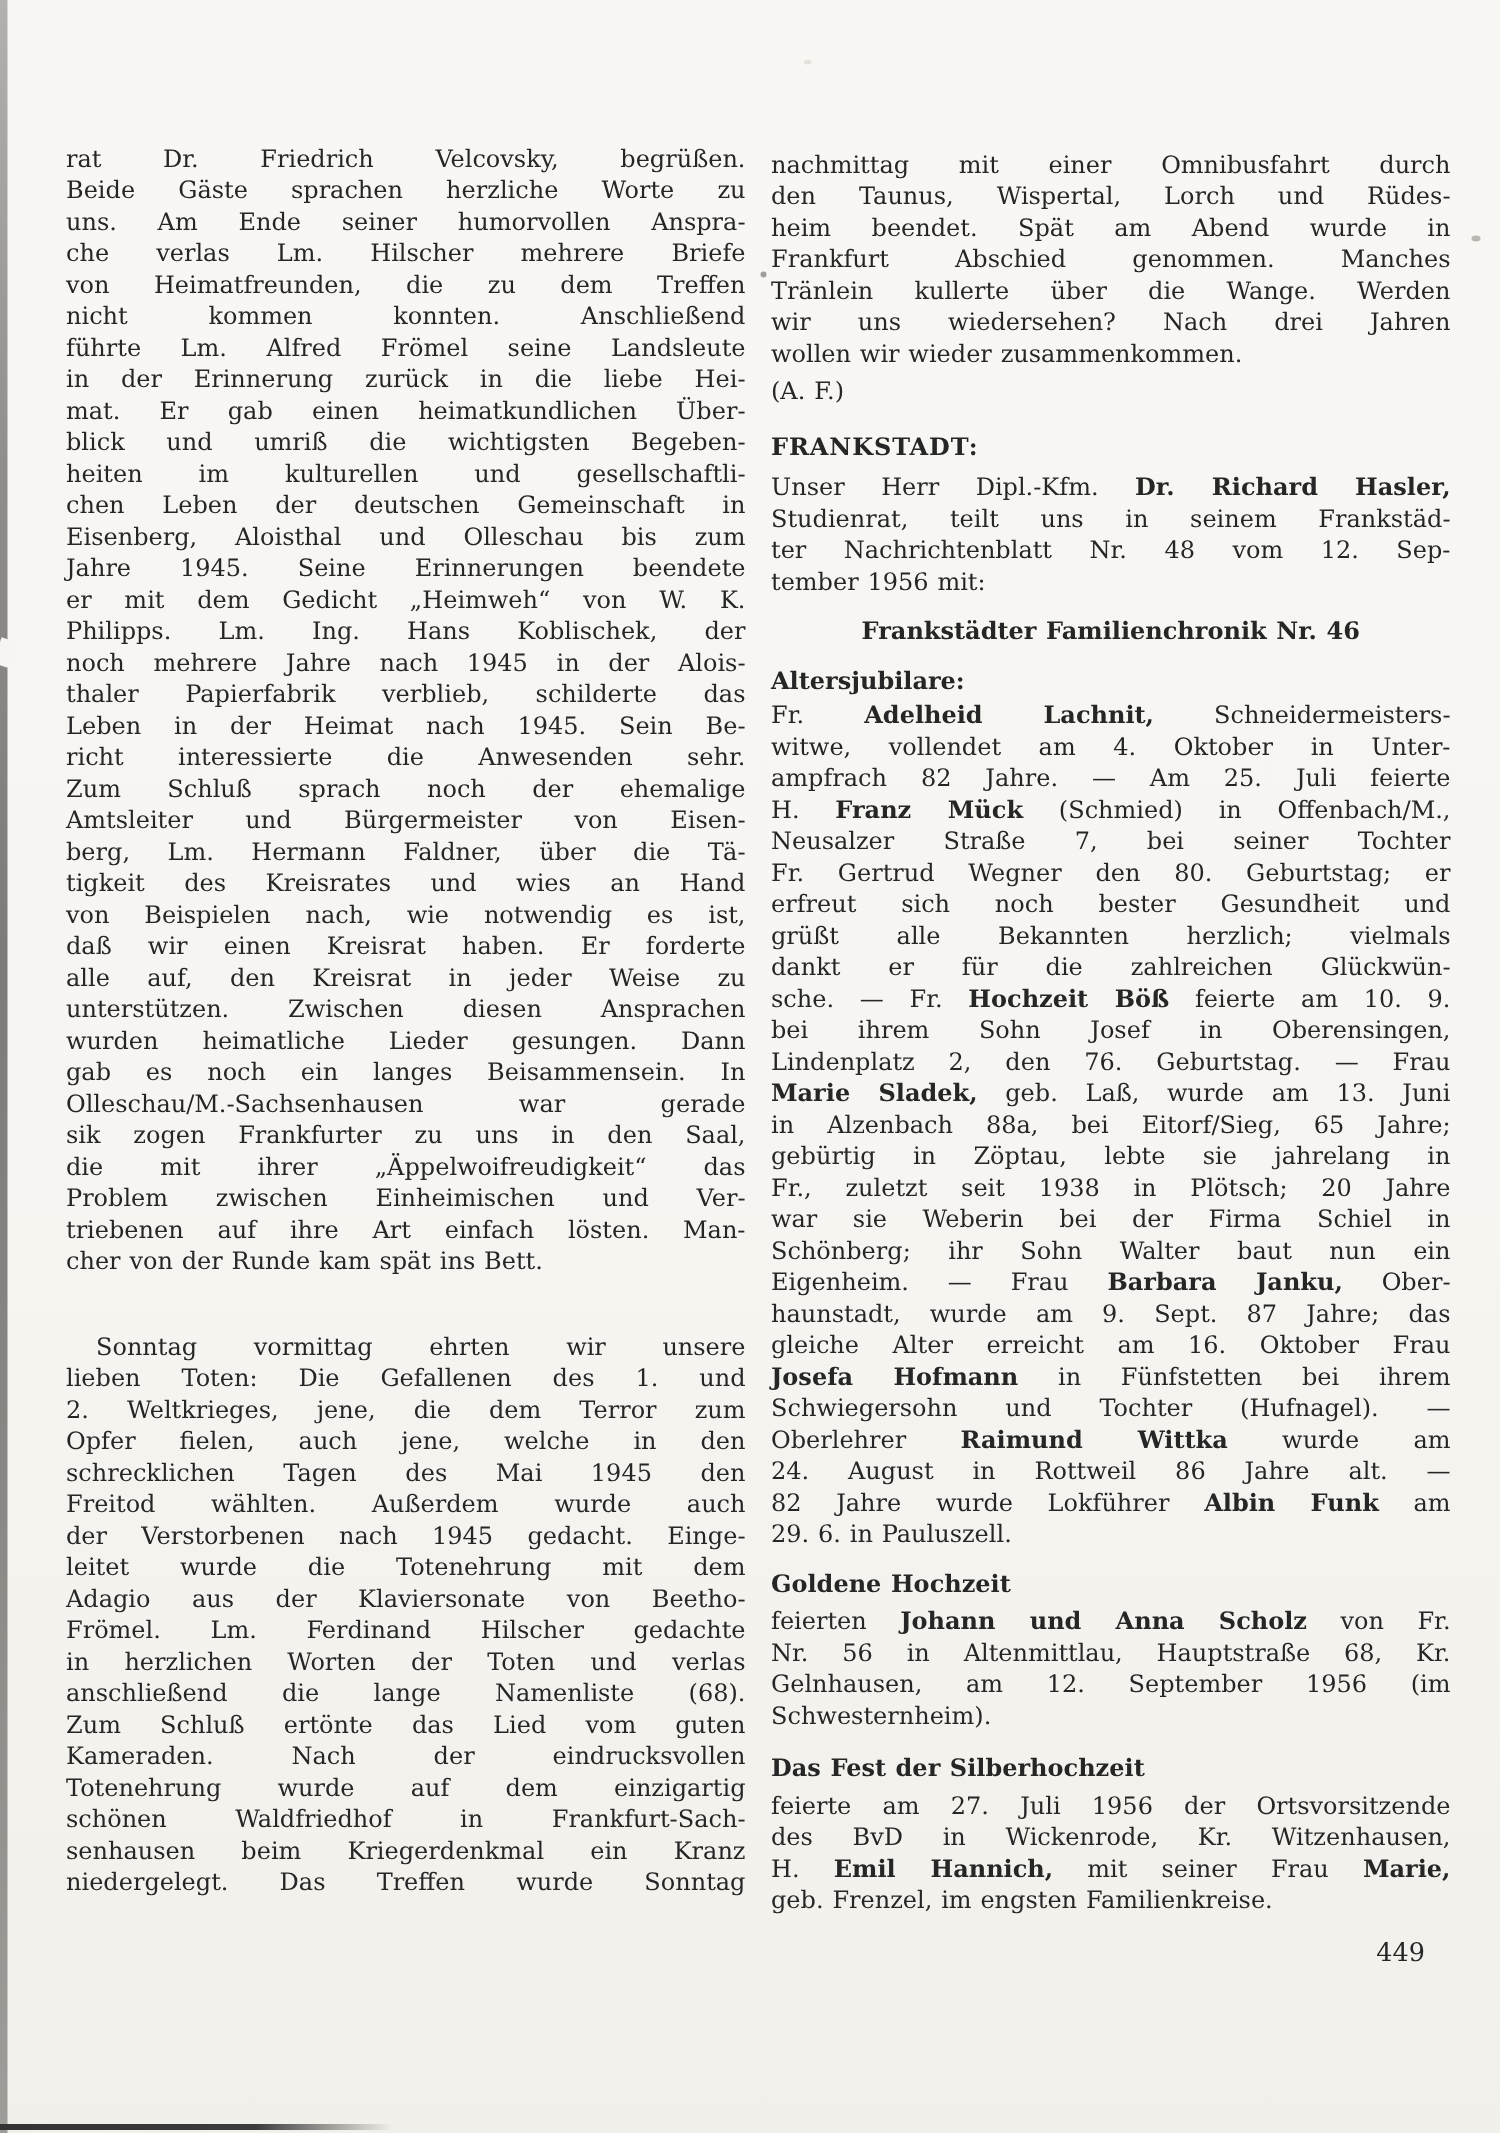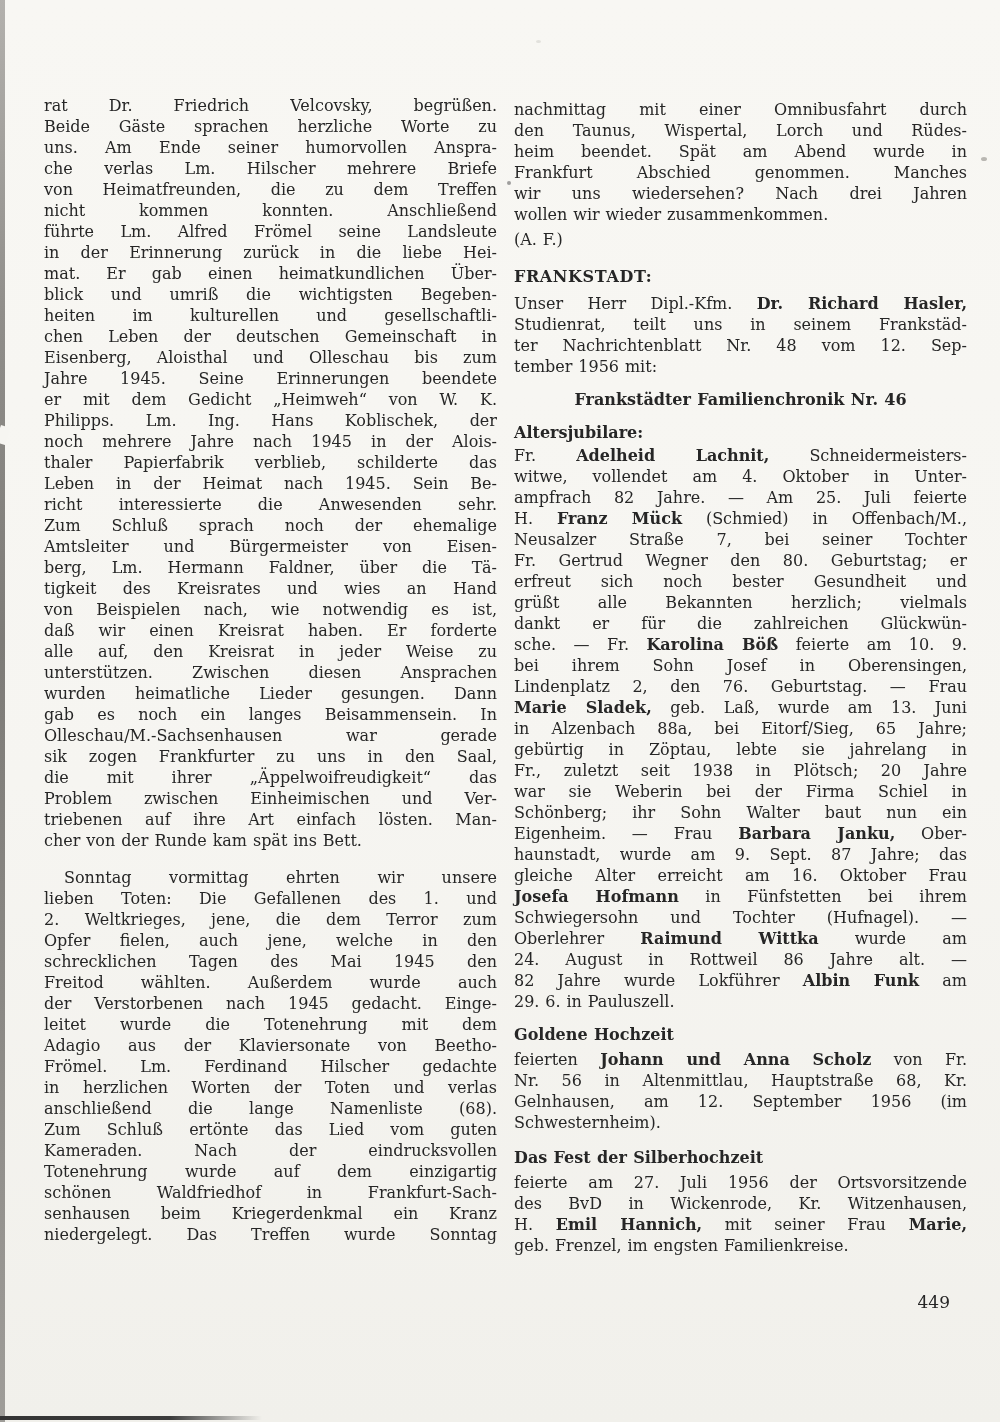--- a/index.html
+++ b/index.html
@@ -91,21 +91,21 @@
       <div class="line"><span>unterstützen. Zwischen diesen Ansprachen</span></div>
       <div class="line"><span>wurden heimatliche Lieder gesungen. Dann</span></div>
       <div class="line"><span>gab es noch ein langes Beisammensein. In</span></div>
       <div class="line"><span>Olleschau/M.-Sachsenhausen war gerade</span></div>
       <div class="line"><span>sik zogen Frankfurter zu uns in den Saal,</span></div>
       <div class="line"><span>die mit ihrer „Äppelwoifreudigkeit“ das</span></div>
       <div class="line"><span>Problem zwischen Einheimischen und Ver-</span></div>
       <div class="line"><span>triebenen auf ihre Art einfach lösten. Man-</span></div>
       <div class="line last"><span>cher von der Runde kam spät ins Bett.</span></div>
     </div>
-    <div class="para" style="margin-top: 16px;">
+    <div class="para" style="margin-top: 36px;">
       <div class="line indent"><span>Sonntag vormittag ehrten wir unsere</span></div>
       <div class="line"><span>lieben Toten: Die Gefallenen des 1. und</span></div>
       <div class="line"><span>2. Weltkrieges, jene, die dem Terror zum</span></div>
       <div class="line"><span>Opfer fielen, auch jene, welche in den</span></div>
       <div class="line"><span>schrecklichen Tagen des Mai 1945 den</span></div>
       <div class="line"><span>Freitod wählten. Außerdem wurde auch</span></div>
       <div class="line"><span>der Verstorbenen nach 1945 gedacht. Einge-</span></div>
       <div class="line"><span>leitet wurde die Totenehrung mit dem</span></div>
       <div class="line"><span>Adagio aus der Klaviersonate von Beetho-</span></div>
       <div class="line"><span>Frömel. Lm. Ferdinand Hilscher gedachte</span></div>
@@ -118,20 +118,21 @@
       <div class="line"><span>senhausen beim Kriegerdenkmal ein Kranz</span></div>
       <div class="line"><span>niedergelegt. Das Treffen wurde Sonntag</span></div>
     </div>
   </div>
 <div id="col-right" class="col">
     <div class="para">
       <div class="line"><span>nachmittag mit einer Omnibusfahrt durch</span></div>
       <div class="line"><span>den Taunus, Wispertal, Lorch und Rüdes-</span></div>
       <div class="line"><span>heim beendet. Spät am Abend wurde in</span></div>
       <div class="line"><span>Frankfurt Abschied genommen. Manches</span></div>
+      <div class="line"><span>Tränlein kullerte über die Wange. Werden</span></div>
       <div class="line"><span>wir uns wiedersehen? Nach drei Jahren</span></div>
       <div class="line last"><span>wollen wir wieder zusammenkommen.</span></div>
     </div>
     <div class="heading align-right" style="font-weight: normal; margin-top: 4px;">(A. F.)</div>
     <div class="heading align-left caps" style="margin-top: 16px;">FRANKSTADT:</div>
     <div class="para" style="margin-top: 6px;">
       <div class="line"><span>Unser Herr Dipl.-Kfm. </span><span class="b">Dr. Richard Hasler,</span></div>
       <div class="line"><span>Studienrat, teilt uns in seinem Frankstäd-</span></div>
       <div class="line"><span>ter Nachrichtenblatt Nr. 48 vom 12. Sep-</span></div>
       <div class="line last"><span>tember 1956 mit:</span></div>
@@ -141,21 +142,21 @@
     <div class="para" style="margin-top: 2px;">
       <div class="line"><span>Fr. </span><span class="b">Adelheid Lachnit,</span><span> Schneidermeisters-</span></div>
       <div class="line"><span>witwe, vollendet am 4. Oktober in Unter-</span></div>
       <div class="line"><span>ampfrach 82 Jahre. — Am 25. Juli feierte</span></div>
       <div class="line"><span>H. </span><span class="b">Franz Mück</span><span> (Schmied) in Offenbach/M.,</span></div>
       <div class="line"><span>Neusalzer Straße 7, bei seiner Tochter</span></div>
       <div class="line"><span>Fr. Gertrud Wegner den 80. Geburtstag; er</span></div>
       <div class="line"><span>erfreut sich noch bester Gesundheit und</span></div>
       <div class="line"><span>grüßt alle Bekannten herzlich; vielmals</span></div>
       <div class="line"><span>dankt er für die zahlreichen Glückwün-</span></div>
-      <div class="line"><span>sche. — Fr. </span><span class="b">Karolina Böß</span><span> feierte am 10. 9.</span></div>
+      <div class="line"><span>sche. — Fr. </span><span class="b">Hochzeit Böß</span><span> feierte am 10. 9.</span></div>
       <div class="line"><span>bei ihrem Sohn Josef in Oberensingen,</span></div>
       <div class="line"><span>Lindenplatz 2, den 76. Geburtstag. — Frau</span></div>
       <div class="line"><span class="b">Marie Sladek,</span><span> geb. Laß, wurde am 13. Juni</span></div>
       <div class="line"><span>in Alzenbach 88a, bei Eitorf/Sieg, 65 Jahre;</span></div>
       <div class="line"><span>gebürtig in Zöptau, lebte sie jahrelang in</span></div>
       <div class="line"><span>Fr., zuletzt seit 1938 in Plötsch; 20 Jahre</span></div>
       <div class="line"><span>war sie Weberin bei der Firma Schiel in</span></div>
       <div class="line"><span>Schönberg; ihr Sohn Walter baut nun ein</span></div>
       <div class="line"><span>Eigenheim. — Frau </span><span class="b">Barbara Janku,</span><span> Ober-</span></div>
       <div class="line"><span>haunstadt, wurde am 9. Sept. 87 Jahre; das</span></div>

